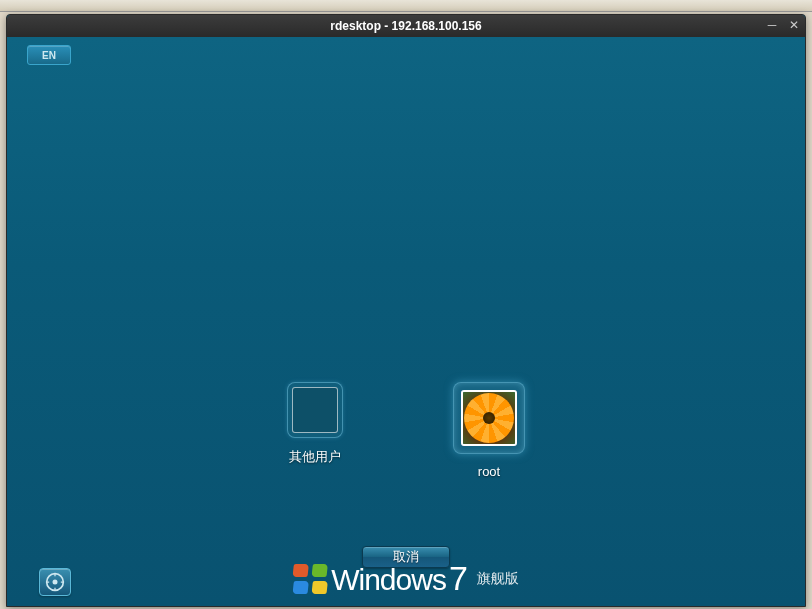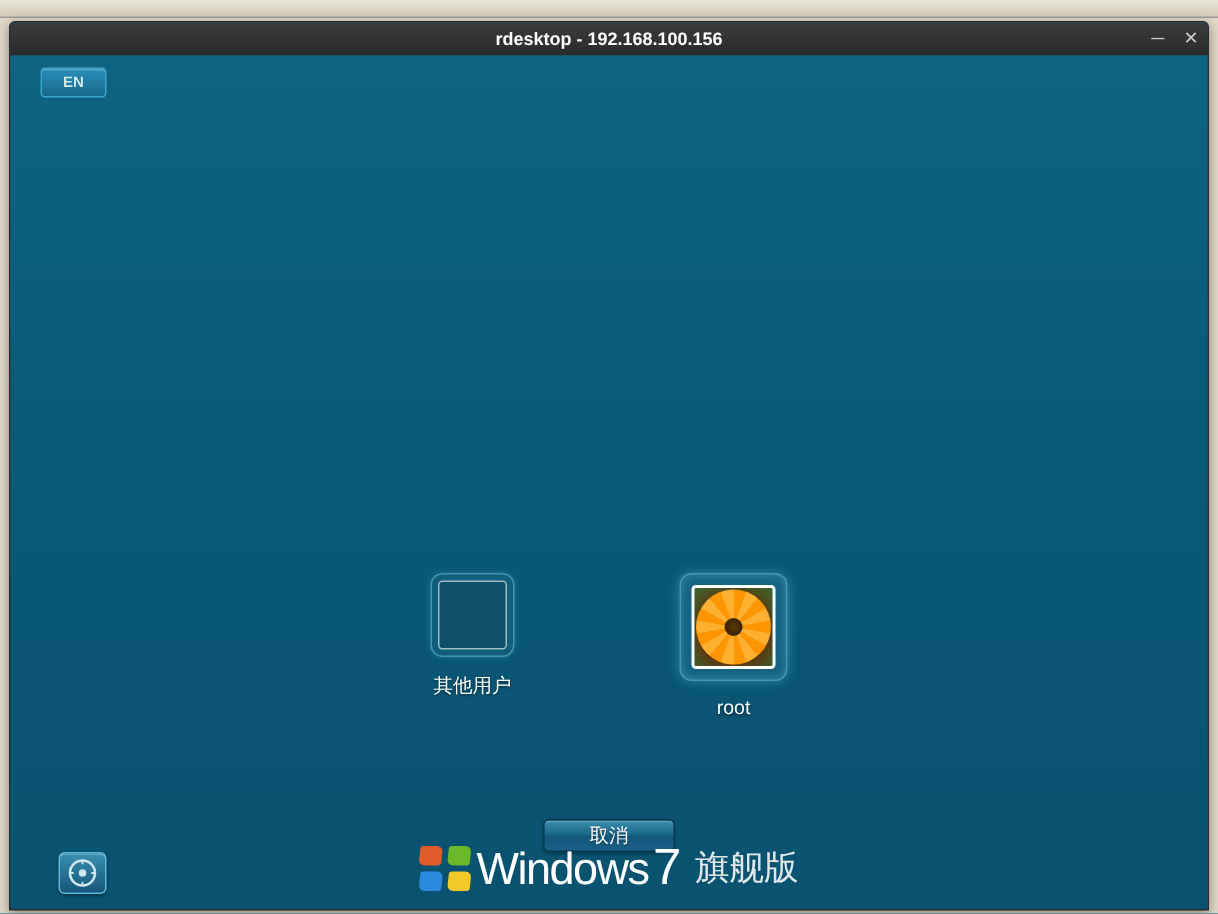--- a/index.html
+++ b/index.html
@@ -233,21 +233,21 @@
       display: flex;
       align-items: baseline;
     }
     .brand-text .seven {
       font-size: 34px;
       font-weight: 300;
       margin-left: 3px;
     }
     .edition {
       color: #e0e8ec;
-      font-size: 23px;
+      font-size: 14px;
       margin-left: 6px;
       align-self: center;
     }
   </style>
 </head>
 <body>
 
 <div class="host-taskbar"></div>
 
 <div class="window">

